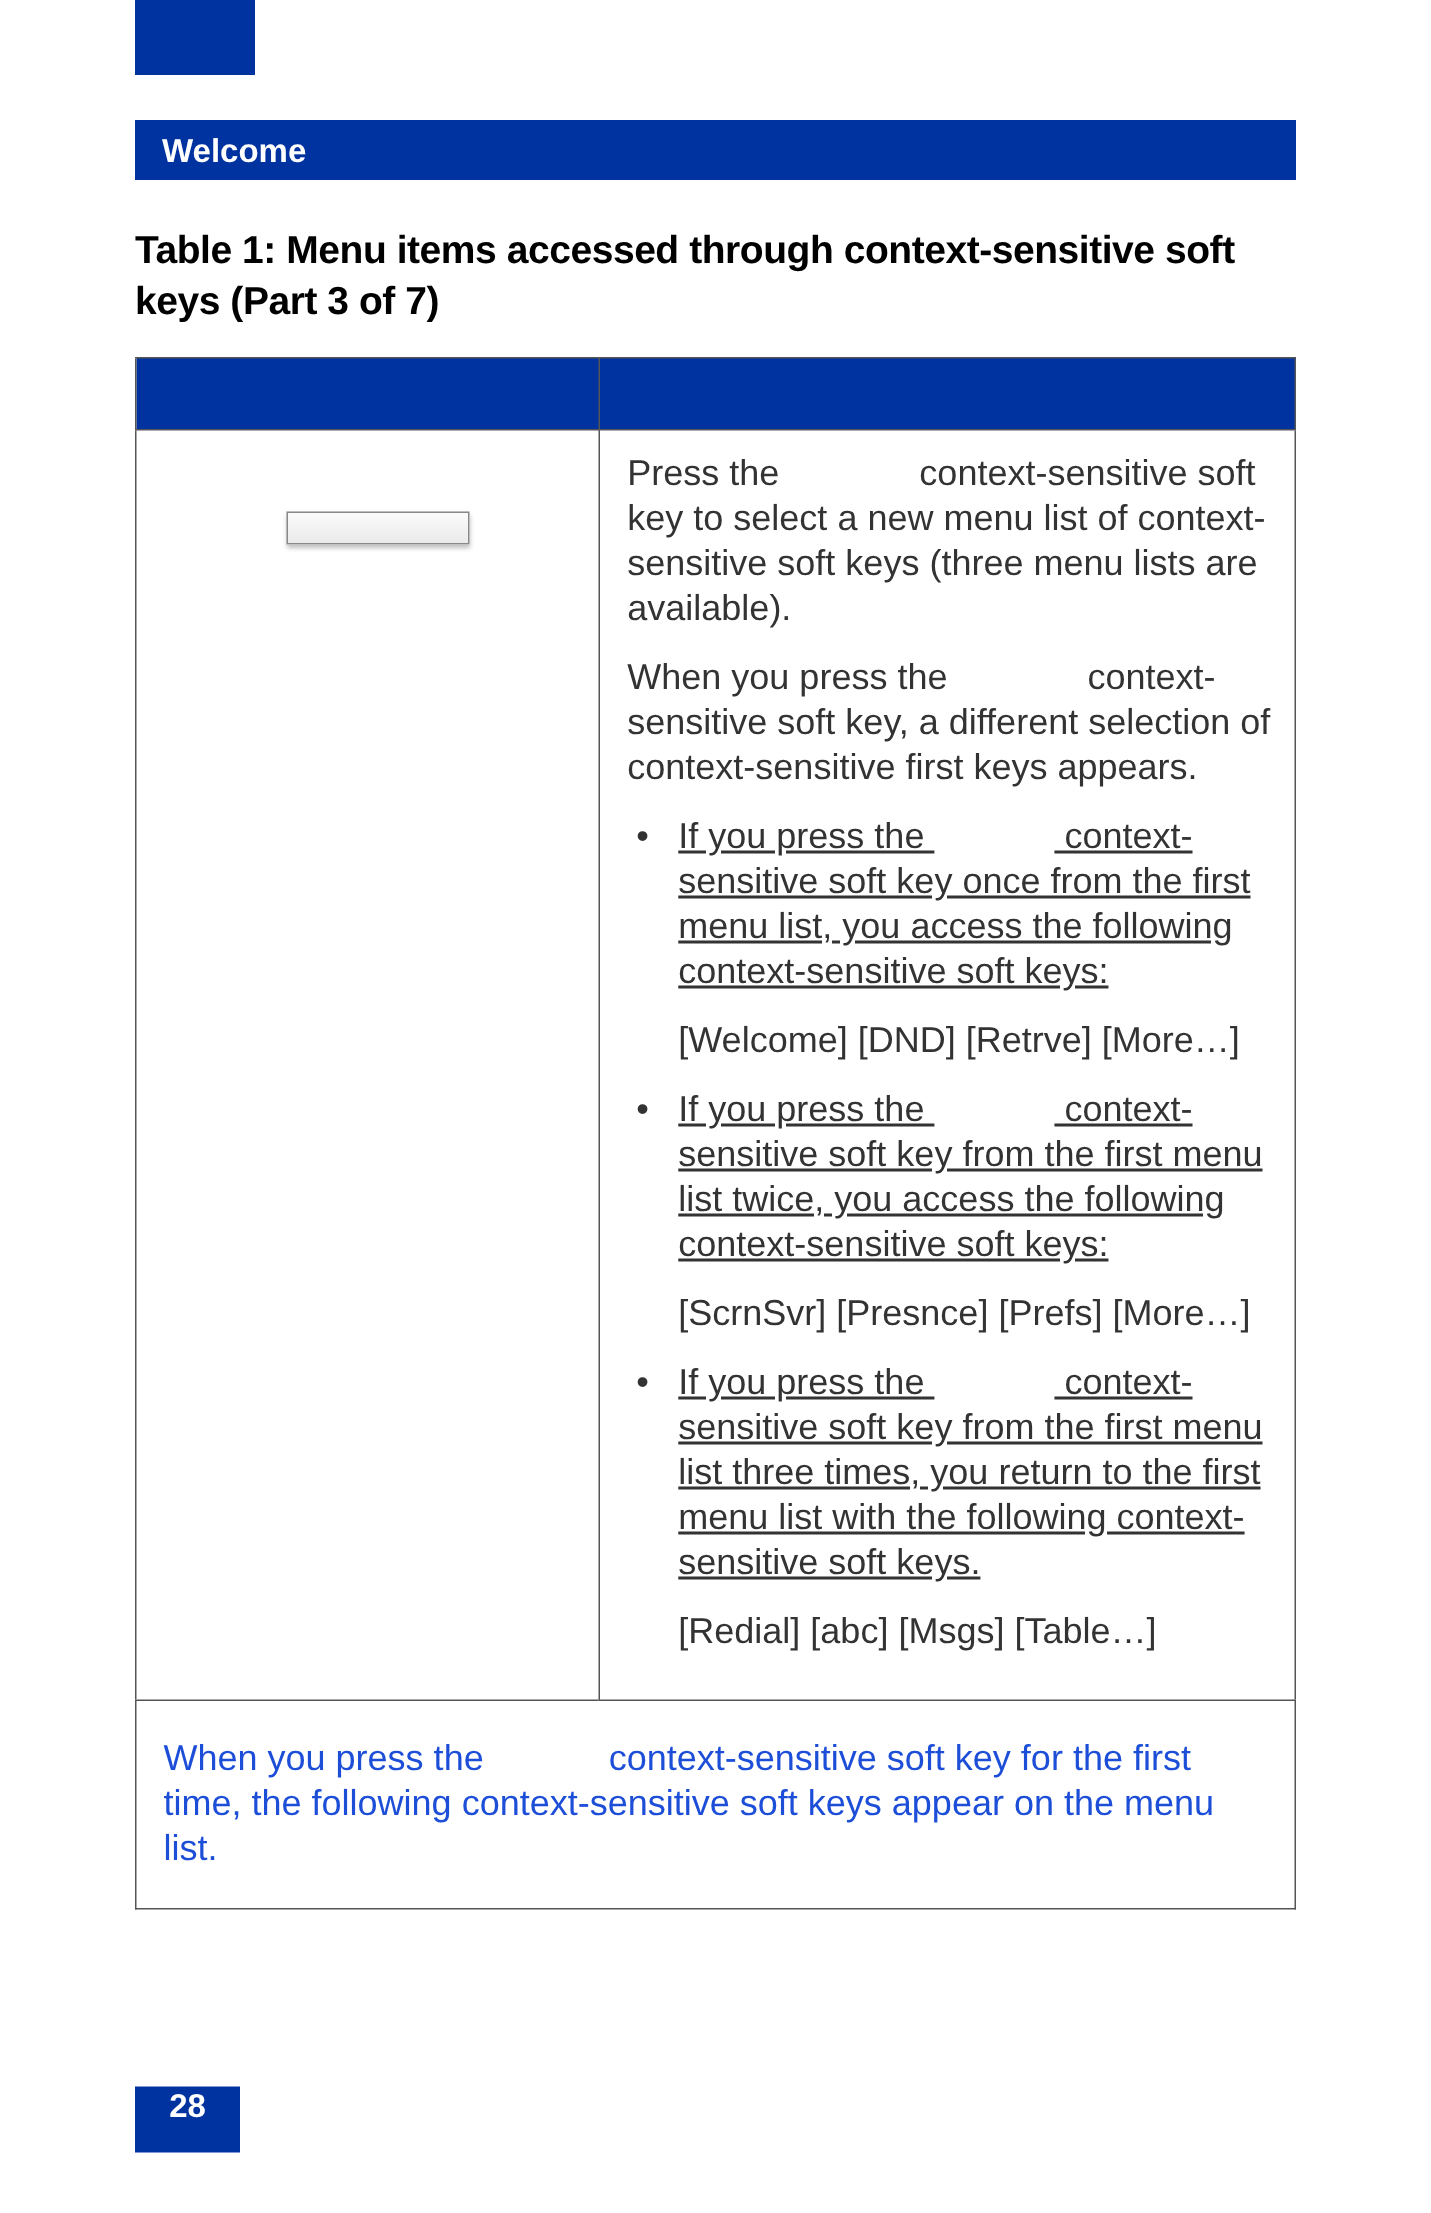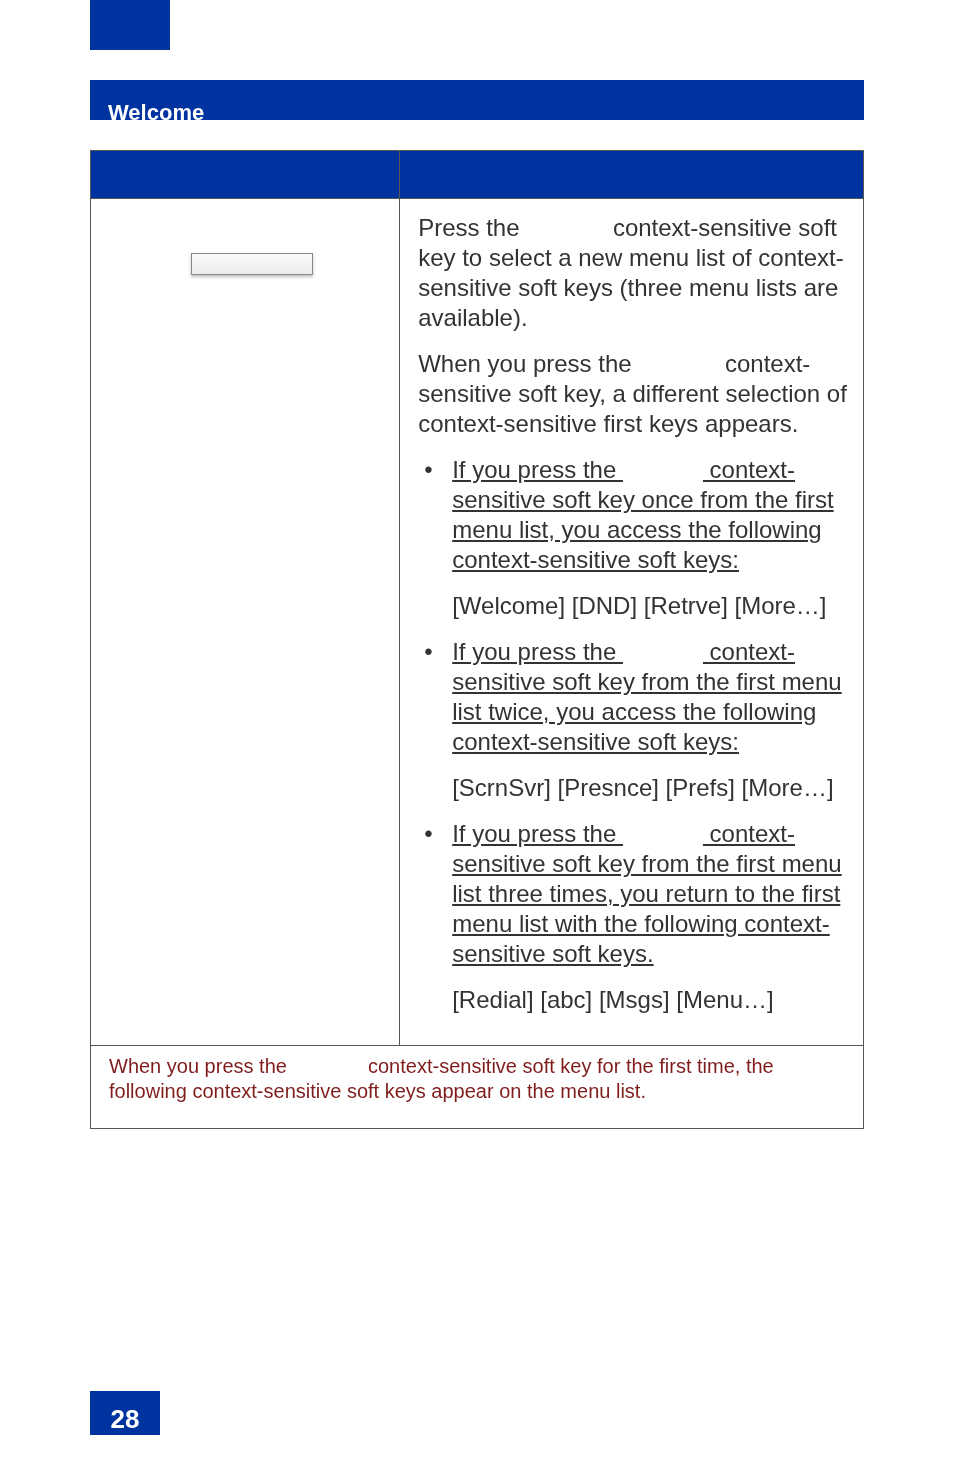--- a/index.html
+++ b/index.html
@@ -20,21 +20,21 @@
   .section-header {
     position: absolute;
     top: 80px;
     left: 90px;
     right: 90px;
     height: 40px;
     background: #0033a0;
     color: #ffffff;
     font-size: 22px;
     font-weight: bold;
-    padding: 20px 18px;
+    padding: 8px 18px;
   }
   .content {
     position: absolute;
     top: 150px;
     left: 90px;
     right: 90px;
   }
   .table-title {
     font-size: 26px;
     font-weight: bold;
@@ -95,37 +95,37 @@
     top: 0;
     font-size: 24px;
     color: #333;
   }
   .sub-line {
     padding-left: 34px;
     margin-bottom: 16px;
   }
   .footer-row td {
     border-top: 1.5px solid #555;
-    padding: 8px 18px 24px 18px;
-    font-size: 20px;
-    color: #7f1d1d;
+    padding: 24px 18px 24px 18px;
+    font-size: 24px;
+    color: #1d4ed8;
     line-height: 1.25;
   }
   .page-num-block {
     position: absolute;
     bottom: 40px;
     left: 90px;
     width: 70px;
     height: 44px;
     background: #0033a0;
     color: #ffffff;
-    font-size: 26px;
+    font-size: 22px;
     font-weight: bold;
     display: flex;
-    align-items: flex-end;
+    align-items: flex-start;
     justify-content: center;
   }
   .gap-span {
     display: inline-block;
     width: 80px;
   }
   .gap-span-sm {
     display: inline-block;
     width: 70px;
   }
@@ -134,20 +134,21 @@
 <body>
 
 <div class="top-bar"></div>
 
 <div class="section-header">
   <span>Welcome</span>
 </div>
 
 <div class="content">
 
+  <div class="table-title">Table 1: Menu items accessed through context-sensitive soft keys (Part 3 of 7)</div>
 
   <table class="tbl">
     <tbody>
         <tr>
       <th></th>
       <th></th>
     </tr>
     <tr>
       <td class="col-left">
         <span class="soft-key-img"></span>
@@ -172,21 +173,21 @@
             <span>If you press the </span><span class="gap-span"></span><span> context-sensitive soft key from the first menu list twice, you access the following context-sensitive soft keys:</span>
           </li>
         </ul>
         <div class="sub-line">[ScrnSvr] [Presnce] [Prefs] [More…]</div>
 
         <ul class="bullet-list">
           <li>
             <span>If you press the </span><span class="gap-span"></span><span> context-sensitive soft key from the first menu list three times, you return to the first menu list with the following context-sensitive soft keys.</span>
           </li>
         </ul>
-        <div class="sub-line">[Redial] [abc] [Msgs] [Menu…]</div>
+        <div class="sub-line">[Redial] [abc] [Msgs] [Table…]</div>
       </td>
     </tr>
     <tr class="footer-row">
       <td colspan="2">
         <span>When you press the </span><span class="gap-span-sm"></span><span> context-sensitive soft key for the first time, the following context-sensitive soft keys appear on the menu list.</span>
       </td>
     </tr>
   </tbody>
     </table>
 

